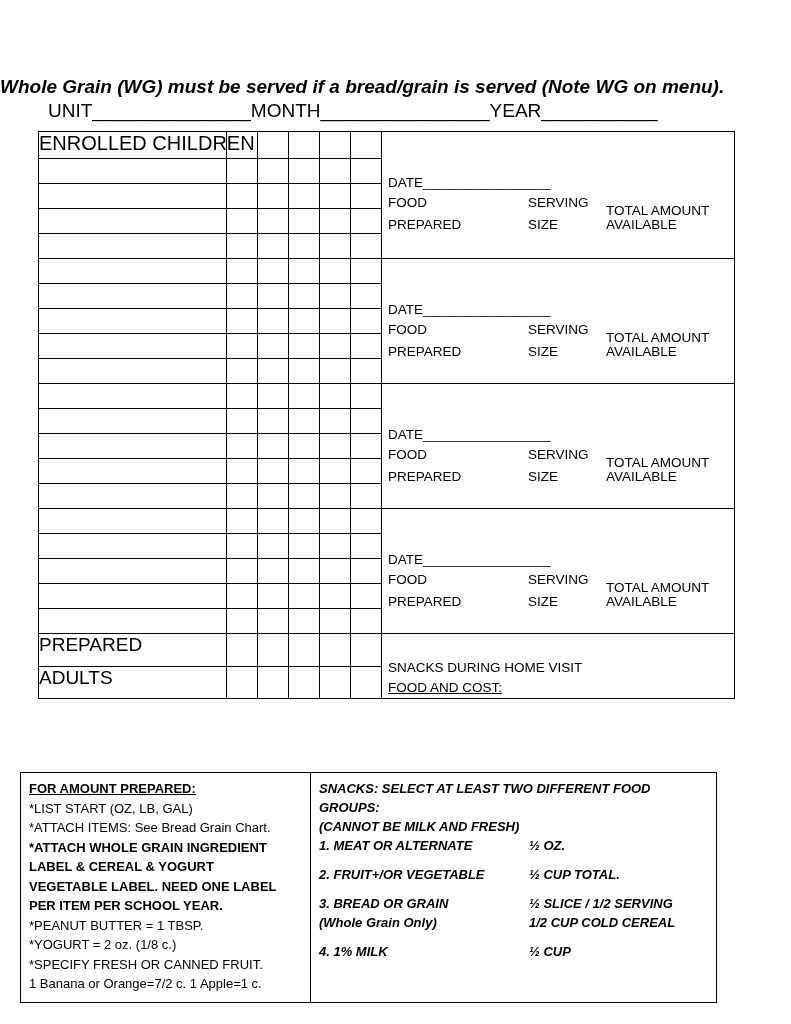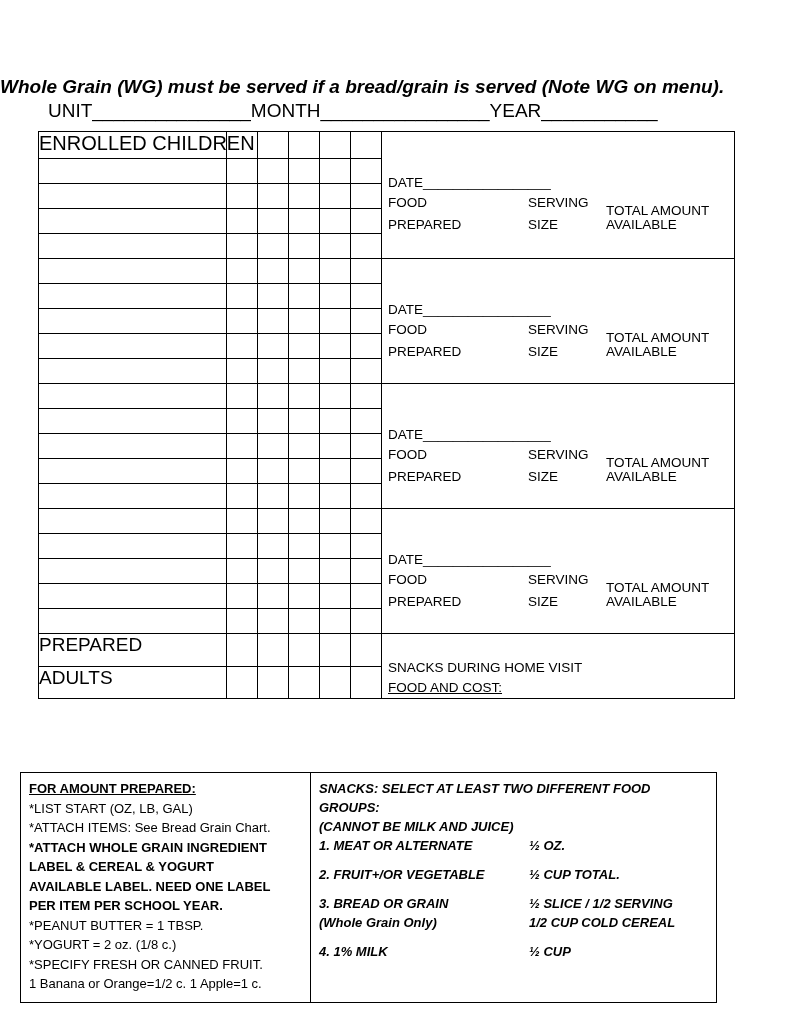--- a/index.html
+++ b/index.html
@@ -408,32 +408,32 @@
     </colgroup>
     <tbody>
       <tr>
         <td>
           <div class="bl">
             <div><u>FOR AMOUNT PREPARED:</u></div>
             <div class="norm">*LIST START (OZ, LB, GAL)</div>
             <div class="norm">*ATTACH ITEMS: See Bread Grain Chart.</div>
             <div>*ATTACH WHOLE GRAIN INGREDIENT</div>
             <div>LABEL &amp; CEREAL &amp; YOGURT</div>
-            <div>AVAILABLE LABEL. NEED ONE LABEL</div>
+            <div>VEGETABLE LABEL. NEED ONE LABEL</div>
             <div>PER ITEM PER SCHOOL YEAR.</div>
             <div class="norm">*PEANUT BUTTER = 1 TBSP.</div>
             <div class="norm">*YOGURT = 2 oz. (1/8 c.)</div>
             <div class="norm">*SPECIFY FRESH OR CANNED FRUIT.</div>
-            <div class="norm">1 Banana or Orange=1/2 c.  1 Apple=1 c.</div>
+            <div class="norm">1 Banana or Orange=7/2 c.  1 Apple=1 c.</div>
           </div>
         </td>
         <td>
           <div class="br">
             <div>SNACKS: SELECT AT LEAST TWO DIFFERENT FOOD GROUPS:</div>
-            <div>(CANNOT BE MILK AND JUICE)</div>
+            <div>(CANNOT BE MILK AND FRESH)</div>
             <div class="row">
               <span>1. MEAT OR ALTERNATE</span>
               <span class="amt">½ OZ.</span>
             </div>
             <div class="gap"></div>
             <div class="row">
               <span>2. FRUIT+/OR VEGETABLE</span>
               <span class="amt">½ CUP TOTAL.</span>
             </div>
             <div class="gap"></div>

